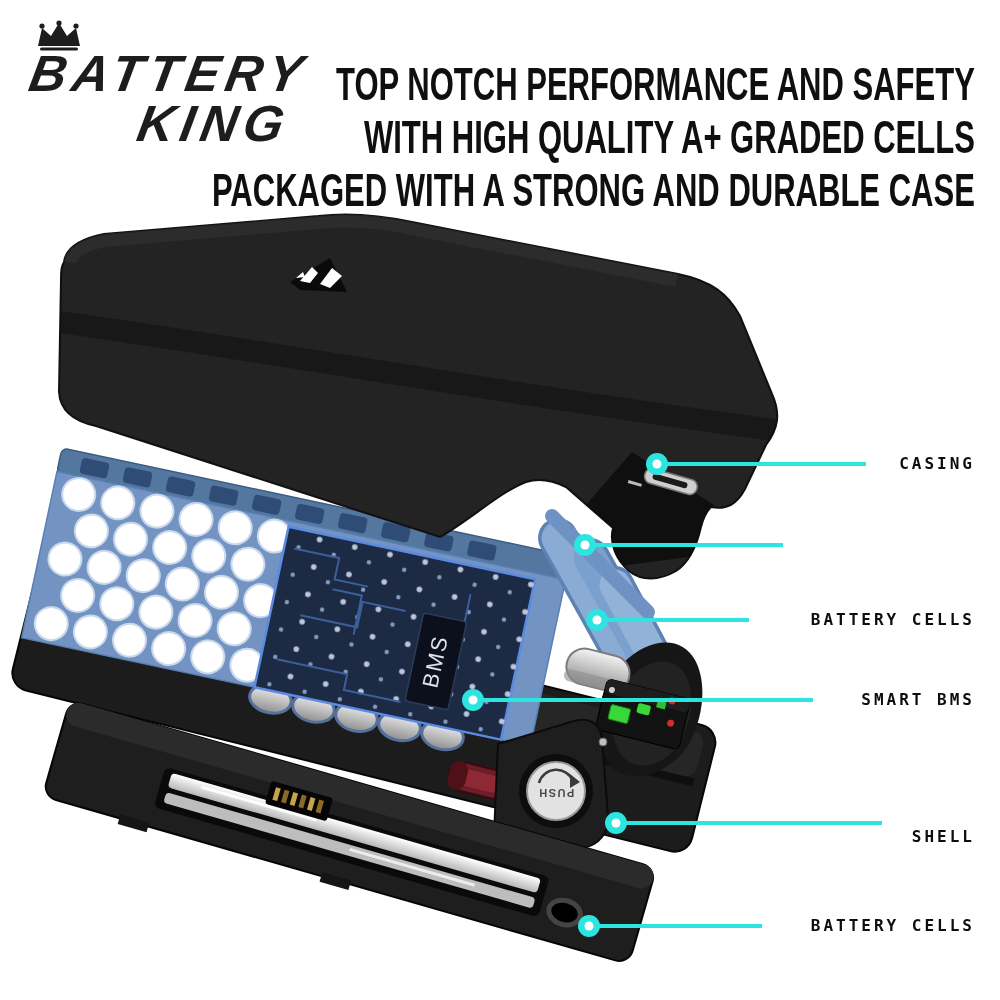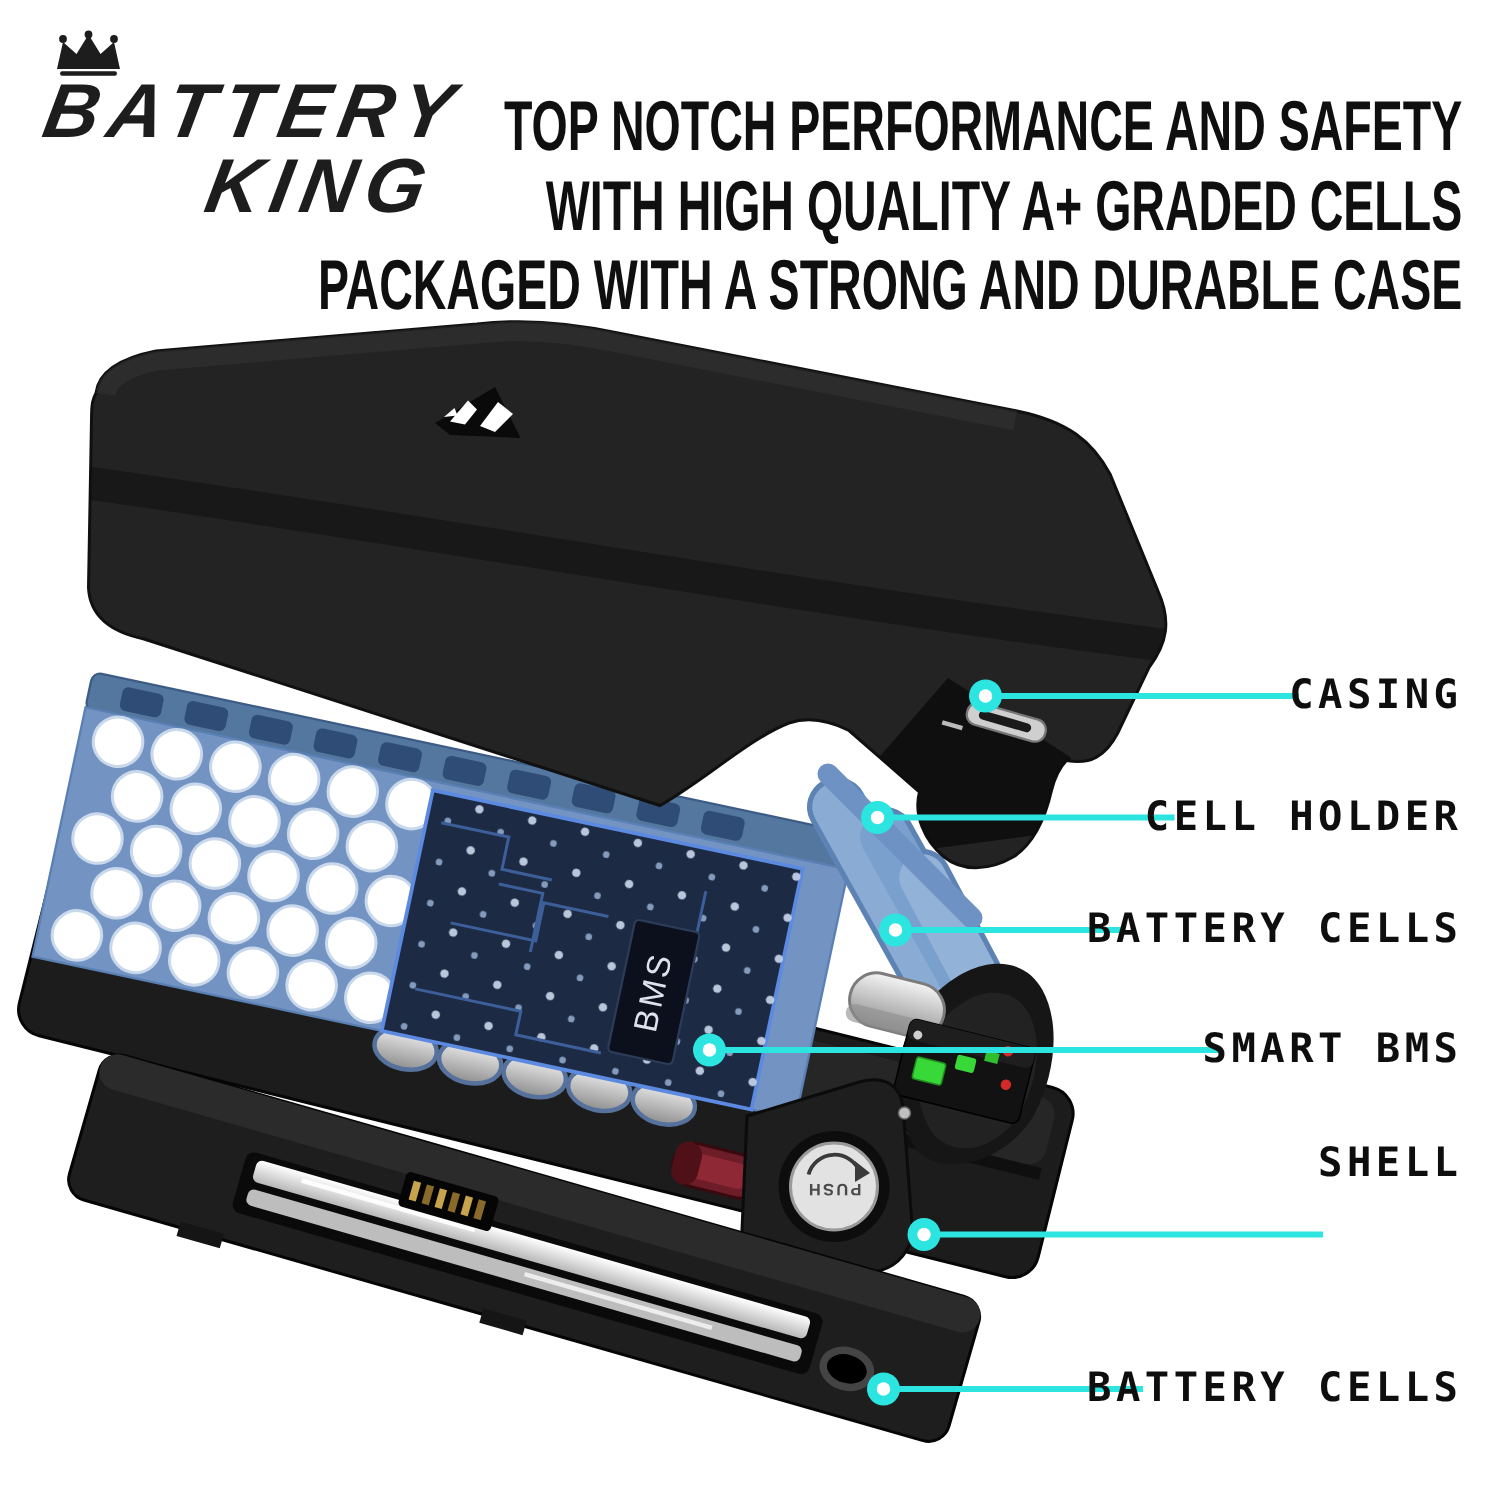--- a/index.html
+++ b/index.html
@@ -11,24 +11,24 @@
              transform:skewX(-10deg);white-space:nowrap;}
   #logo-w1{left:30px;top:44px;}
   #logo-w2{left:138px;top:94px;}
   #crown{position:absolute;left:34px;top:20px;}
   
   .headline{position:absolute;top:57px;right:25px;text-align:right;color:#0f0f0f;}
   .headline div{font-weight:bold;font-size:47px;line-height:53px;white-space:nowrap;
                 transform:scaleX(.66);transform-origin:100% 50%;}
   
   .lbl{position:absolute;right:25px;height:28px;line-height:28px;white-space:nowrap;
-       font-family:"DejaVu Sans Mono",monospace;font-weight:700;font-size:27px;
+       font-family:"DejaVu Sans Mono",monospace;font-weight:700;font-size:16px;
        letter-spacing:3px;color:#0e0e0e;}
   #lbl-0{top:450px;} #lbl-1{top:531px;} #lbl-2{top:606px;}
-  #lbl-3{top:686px;} #lbl-4{top:762px;} #lbl-5{top:912px;}
+  #lbl-3{top:686px;} #lbl-4{top:823px;} #lbl-5{top:912px;}
   .scene{position:absolute;left:0;top:0;}
 </style>
 </head>
 <body>
 
 <div class="canvas">
 
   <svg id="crown" width="50" height="31" viewBox="0 0 50 31">
     <path d="M4,26 L8,8 L17,16 L25,3 L33,16 L42,8 L46,26 Z" fill="#1d1d1d"></path>
     <circle cx="8" cy="6" r="2.6" fill="#1d1d1d"></circle>
@@ -246,19 +246,18 @@
       <circle cx="473" cy="700" r="11" fill="#2ce4e0"></circle>
         <circle cx="473" cy="700" r="4.5" fill="#ffffff"></circle>
       <circle cx="616" cy="823" r="11" fill="#2ce4e0"></circle>
         <circle cx="616" cy="823" r="4.5" fill="#ffffff"></circle>
       <circle cx="589" cy="926" r="11" fill="#2ce4e0"></circle>
         <circle cx="589" cy="926" r="4.5" fill="#ffffff"></circle>
     </g>
   </svg>
 
   <div class="lbl" id="lbl-0">CASING</div>
-  <div class="lbl" id="lbl-1">CELL HOLDER</div>
   <div class="lbl" id="lbl-3">SMART BMS</div>
   <div class="lbl" id="lbl-2">BATTERY CELLS</div>
   <div class="lbl" id="lbl-4">SHELL</div>
   <div class="lbl" id="lbl-5">BATTERY CELLS</div>
 
 </div>
 
 </body></html>

